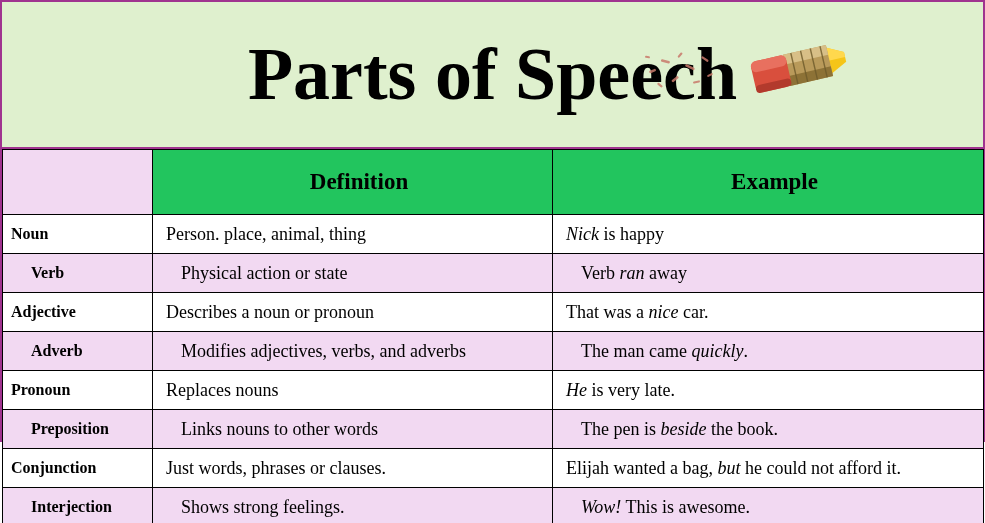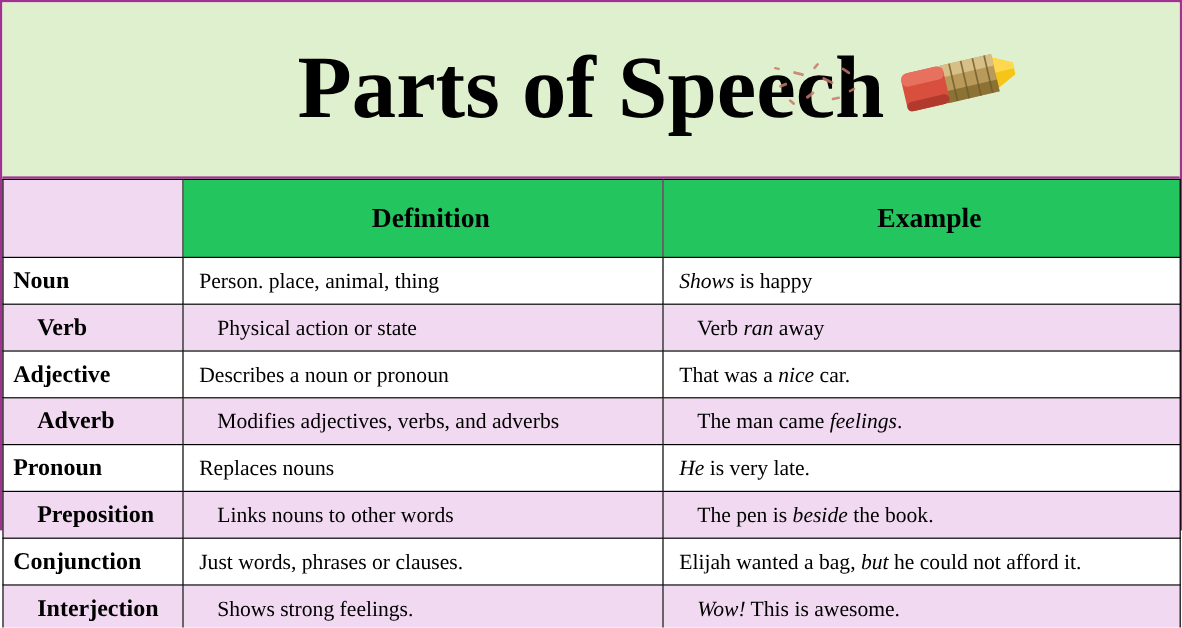--- a/index.html
+++ b/index.html
@@ -82,21 +82,21 @@
     vertical-align: middle;
     padding-left: 13px;
   }
   .pos-table thead th.blank {
     background: #f2d9f2;
   }
   tr.odd td { background: #ffffff; }
   tr.even td { background: #f2d9f2; padding-left: 28px; }
   td.term {
     font-weight: bold;
-    font-size: 20px;
+    font-size: 16px;
     padding-left: 8px;
   }
   td.def { padding-left: 13px; }
   td.ex  { padding-left: 13px; }
   em { font-style: italic; }
 </style>
 </head>
 <body>
 
 <div class="page">
@@ -151,36 +151,36 @@
       <tr>
         <th class="blank"></th>
         <th>Definition</th>
         <th>Example</th>
       </tr>
     </thead>
     <tbody>
       <tr class="odd">
         <td class="term">Noun</td>
         <td class="def">Person. place, animal, thing</td>
-        <td class="ex"><span></span><em>Shows</em><span> is happy</span></td>
+        <td class="ex"><span></span><em>Nick</em><span> is happy</span></td>
       </tr>
       <tr class="even">
         <td class="term">Verb</td>
         <td class="def">Physical action or state</td>
         <td class="ex"><span>Verb </span><em>ran</em><span> away</span></td>
       </tr>
       <tr class="odd">
         <td class="term">Adjective</td>
         <td class="def">Describes a noun or pronoun</td>
         <td class="ex"><span>That was a </span><em>nice</em><span> car.</span></td>
       </tr>
       <tr class="even">
         <td class="term">Adverb</td>
         <td class="def">Modifies adjectives, verbs, and adverbs</td>
-        <td class="ex"><span>The man came </span><em>feelings</em><span>.</span></td>
+        <td class="ex"><span>The man came </span><em>quickly</em><span>.</span></td>
       </tr>
       <tr class="odd">
         <td class="term">Pronoun</td>
         <td class="def">Replaces nouns</td>
         <td class="ex"><span></span><em>He</em><span> is very late.</span></td>
       </tr>
       <tr class="even">
         <td class="term">Preposition</td>
         <td class="def">Links nouns to other words</td>
         <td class="ex"><span>The pen is </span><em>beside</em><span> the book.</span></td>

